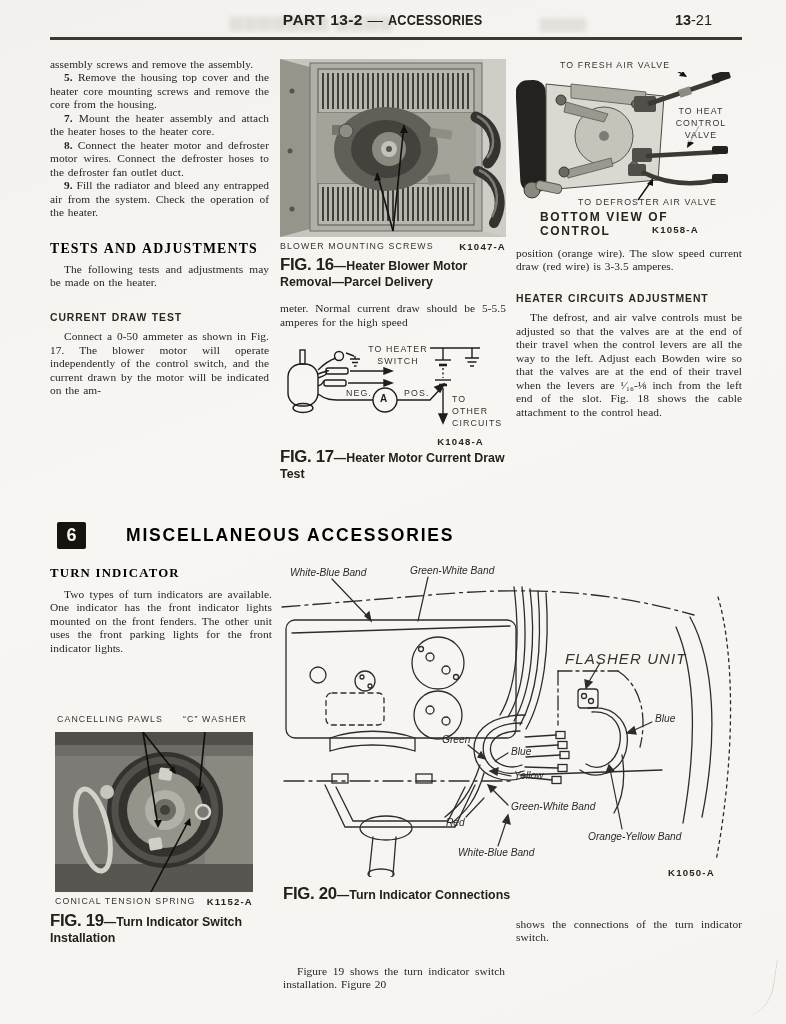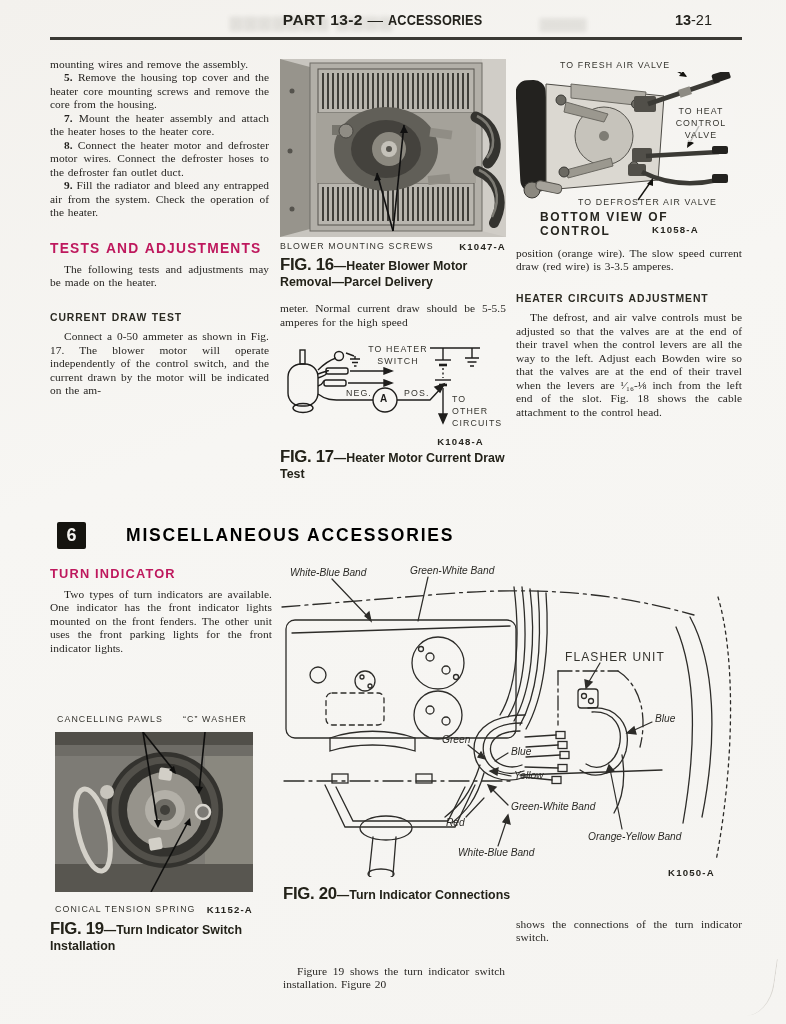--- a/index.html
+++ b/index.html
@@ -6,21 +6,21 @@
   body{
     width:786px;height:1024px;position:relative;overflow:hidden;
     background:linear-gradient(160deg,#f3f1ed 0%,#f7f6f3 40%,#f5f4f1 100%);
     font-family:"Liberation Serif",serif;color:#1d1c1a;
   }
   .abs{position:absolute;}
   .body-text{font-size:11.4px;line-height:13.45px;text-align:justify;letter-spacing:.05px;word-spacing:.9px;color:#211f1c;}
   .body-text p{margin:0;text-indent:14px;}
   .body-text p.noindent{text-indent:0;}
   .sans{font-family:"Liberation Sans",sans-serif;}
-  .h-main{font-family:Liberation Sans, sans-serif;font-weight:bold;font-size:13.8px;letter-spacing:1.2px;color:#be185d;margin:0 0 7px 0;}
+  .h-main{font-family:Liberation Serif, serif;font-weight:bold;font-size:13.8px;letter-spacing:1.2px;color:#000000;margin:0 0 7px 0;}
   .h-sub{font-family:"Liberation Sans",sans-serif;font-weight:bold;font-size:10.4px;letter-spacing:.9px;color:#2b2a22;margin:0 0 6px 0;}
   .small-label{font-family:"Liberation Sans",sans-serif;font-size:8.8px;letter-spacing:1.1px;color:#35342e;white-space:nowrap;}
   .code{font-family:"Liberation Sans",sans-serif;font-weight:bold;font-size:9.6px;letter-spacing:1.2px;color:#26251f;white-space:nowrap;}
   .figcap{font-family:"Liberation Sans",sans-serif;font-weight:bold;font-size:12.4px;line-height:1.18;color:#232219;}
   .figno{font-size:16.8px;letter-spacing:-.3px;}
   .ital{font-family:"Liberation Sans",sans-serif;font-style:italic;font-size:10.2px;color:#2c2b27;white-space:nowrap;}
   .photo{box-shadow:0 0 0 1px #8b8982 inset;}
   .rule{background:#3a3934;height:2.6px;}
   .ghost{position:absolute;filter:blur(2px);opacity:.13;font-family:"Liberation Sans",sans-serif;font-weight:bold;color:#6a685f;}
   svg{display:block;}
@@ -37,21 +37,21 @@
     <span style="font-weight:normal;">—</span>
     <span style="display:inline-block;transform:scaleX(.82);transform-origin:left;letter-spacing:.2px;">ACCESSORIES</span>
   </span>
 </div>
 <div class="abs sans" style="right:74px;top:12px;font-size:14.5px;color:#24231d;">
   <b>13</b><span>-21</span>
 </div>
 <div class="abs rule" style="left:50px;top:37px;width:692px;"></div>
 
 <div class="abs body-text" style="left:50px;top:58px;width:219px;">
-  <p class="noindent">mounting wires and remove the assembly.</p>
+  <p class="noindent">assembly screws and remove the assembly.</p>
   <p><b>5.</b> <span>Remove the housing top cover and the heater core mounting screws and remove the core from the housing.</span></p>
   <p><b>7.</b> <span>Mount the heater assembly and attach the heater hoses to the heater core.</span></p>
   <p><b>8.</b> <span>Connect the heater motor and defroster motor wires. Connect the defroster hoses to the defroster fan outlet duct.</span></p>
   <p><b>9.</b> <span>Fill the radiator and bleed any entrapped air from the system. Check the operation of the heater.</span></p>
   <div class="h-main" style="margin-top:23px;">TESTS AND ADJUSTMENTS</div>
   <p>The following tests and adjustments may be made on the heater.</p>
   <div class="h-sub" style="margin-top:21px;">CURRENT DRAW TEST</div>
   <p>Connect a 0-50 ammeter as shown in Fig. 17. The blower motor will operate independently of the control switch, and the current drawn by the motor will be indicated on the am-</p>
 </div>
 
@@ -243,21 +243,21 @@
     <circle cx="52" cy="60" r="7" fill="#c8c5bd"></circle>
     <path d="M88 0 L120 40" stroke="#0f0f0e" stroke-width="1.6"></path>
       <polygon points="121,42 114,38 119,34" fill="#0f0f0e"></polygon>
     <path d="M88 0 L103 94" stroke="#0f0f0e" stroke-width="1.6"></path>
       <polygon points="103,96 99,88 107,88" fill="#0f0f0e"></polygon>
     <path d="M150 0 L144 60" stroke="#0f0f0e" stroke-width="1.6"></path>
       <polygon points="144,62 140,54 148,55" fill="#0f0f0e"></polygon>
     <path d="M96 160 L134 88" stroke="#0f0f0e" stroke-width="1.6"></path>
       <polygon points="135,86 129,92 136,94" fill="#0f0f0e"></polygon>
   </svg>
-  <div style="display:flex;justify-content:space-between;margin:12px 0 0 5px;width:198px;">
+  <div style="display:flex;justify-content:space-between;margin:4px 0 0 5px;width:198px;">
     <span class="small-label">CONICAL TENSION SPRING</span>
     <span class="code">K1152-A</span>
   </div>
   <div class="figcap" style="margin-top:4px;">
     <span class="figno">FIG. 19</span><span>—Turn Indicator Switch Installation</span>
   </div>
 </div>
 
 <div class="abs" style="left:270px;top:565px;width:472px;height:312px;">
   <svg class="abs" style="left:0;top:0;" width="472" height="312" viewBox="0 0 472 312">
@@ -345,21 +345,21 @@
         <polygon points="218,220 226,222 221,227" fill="#2d2c29"></polygon>
       <path d="M196 252 L214 233" stroke-width="1.2"></path>
       <path d="M352 264 L340 204" stroke-width="1.2"></path>
         <polygon points="339,200 336,208 344,206" fill="#2d2c29"></polygon>
       <path d="M228 281 L237 254" stroke-width="1.2"></path>
         <polygon points="238,250 233,257 240,259" fill="#2d2c29"></polygon>
     </g>
   </svg>
   <div class="abs ital" style="left:20px;top:2px;">White-Blue Band</div>
   <div class="abs ital" style="left:140px;top:0;">Green-White Band</div>
-  <div class="abs small-label" style="left:295px;top:85px;font-size:12px;">FLASHER UNIT</div>
+  <div class="abs small-label" style="left:295px;top:85px;font-size:15px;font-style:italic;">FLASHER UNIT</div>
   <div class="abs ital" style="left:385px;top:148px;">Blue</div>
   <div class="abs ital" style="left:172px;top:169px;">Green</div>
   <div class="abs ital" style="left:241px;top:181px;">Blue</div>
   <div class="abs ital" style="left:244px;top:205px;">Yellow</div>
   <div class="abs ital" style="left:241px;top:236px;">Green-White Band</div>
   <div class="abs ital" style="left:176px;top:252px;">Red</div>
   <div class="abs ital" style="left:318px;top:266px;">Orange-Yellow Band</div>
   <div class="abs ital" style="left:188px;top:282px;">White-Blue Band</div>
   <div class="abs code" style="left:398px;top:302px;">K1050-A</div>
 </div>

